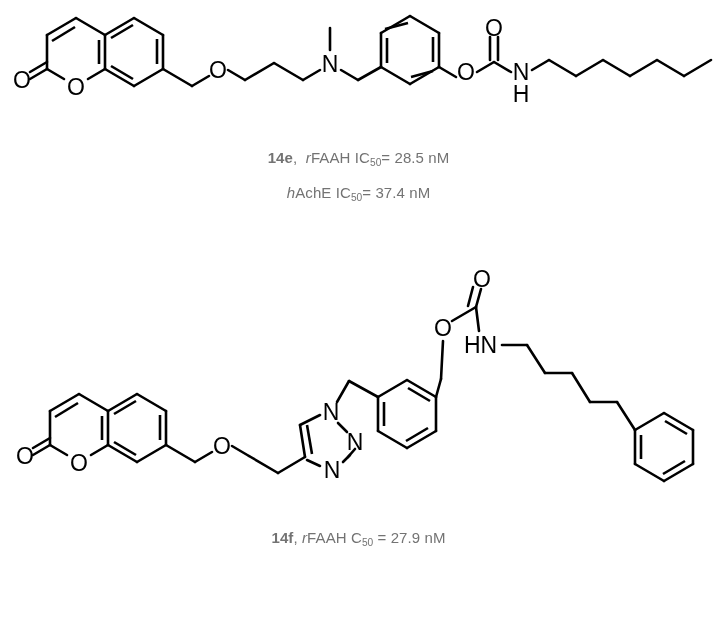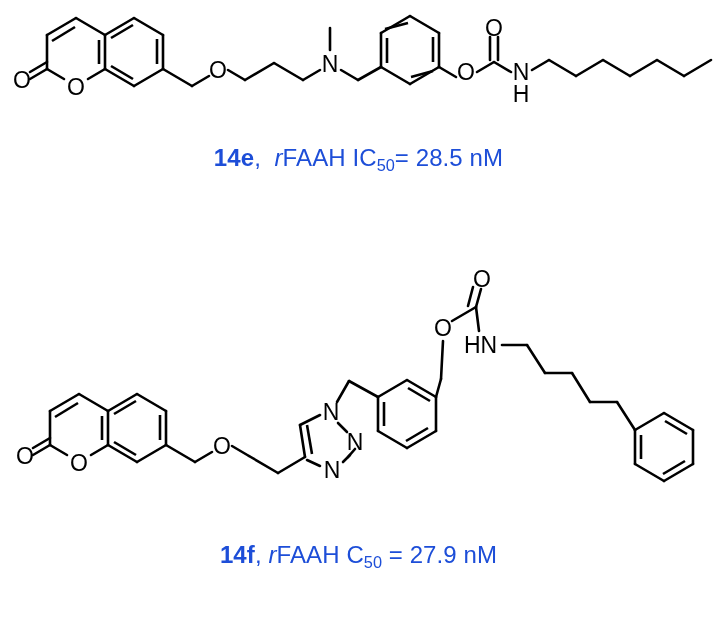--- a/index.html
+++ b/index.html
@@ -27,27 +27,27 @@
     width: 717px;
   }
   #structure-14e { top: 0; height: 140px; }
   #structure-14f { top: 285px; height: 235px; }
 
   .caption-block {
     position: absolute;
     left: 0;
     width: 717px;
     text-align: center;
-    font-size: 24px;
+    font-size: 15px;
     line-height: 30px;
-    color: #1d4ed8;
+    color: #737373;
     letter-spacing: 0.1px;
   }
   #caption-14e { top: 143px; }
-  #caption-14f { top: 540px; }
+  #caption-14f { top: 523px; }
 
   .caption-line {
     white-space: pre;
   }
   .cmpd-id {
     font-weight: bold;
   }
   .species-prefix {
     font-style: italic;
   }
@@ -163,20 +163,21 @@
         <path class="bond" d="M603,60 L630,76"></path>
         <path class="bond" d="M630,76 L657,60"></path>
         <path class="bond" d="M657,60 L684,76"></path>
         <path class="bond" d="M684,76 L711,60"></path>
       </g>
     </svg>
   </div>
 
   <div class="caption-block" id="caption-14e">
     <div class="caption-line"><span class="cmpd-id">14e</span><span>,</span>&nbsp;&nbsp;<span class="species-prefix">r</span><span>FAAH IC</span><sub>50</sub><span>= 28.5 nM</span></div>
+    <div class="caption-line"><span class="species-prefix">h</span><span>AchE IC</span><sub>50</sub><span>= 37.4 nM</span></div>
   </div>
 
   <div class="structure-panel" id="structure-14f">
     <svg width="717" height="235" viewBox="0 0 717 235" xmlns="http://www.w3.org/2000/svg">
 
       <g>
         <path class="bond" d="M50,160 L50,126"></path>
         <path class="bond" d="M50,126 L79,109"></path>
         <path class="bond" d="M79,109 L108,126"></path>
         <path class="bond" d="M108,126 L108,160"></path>

